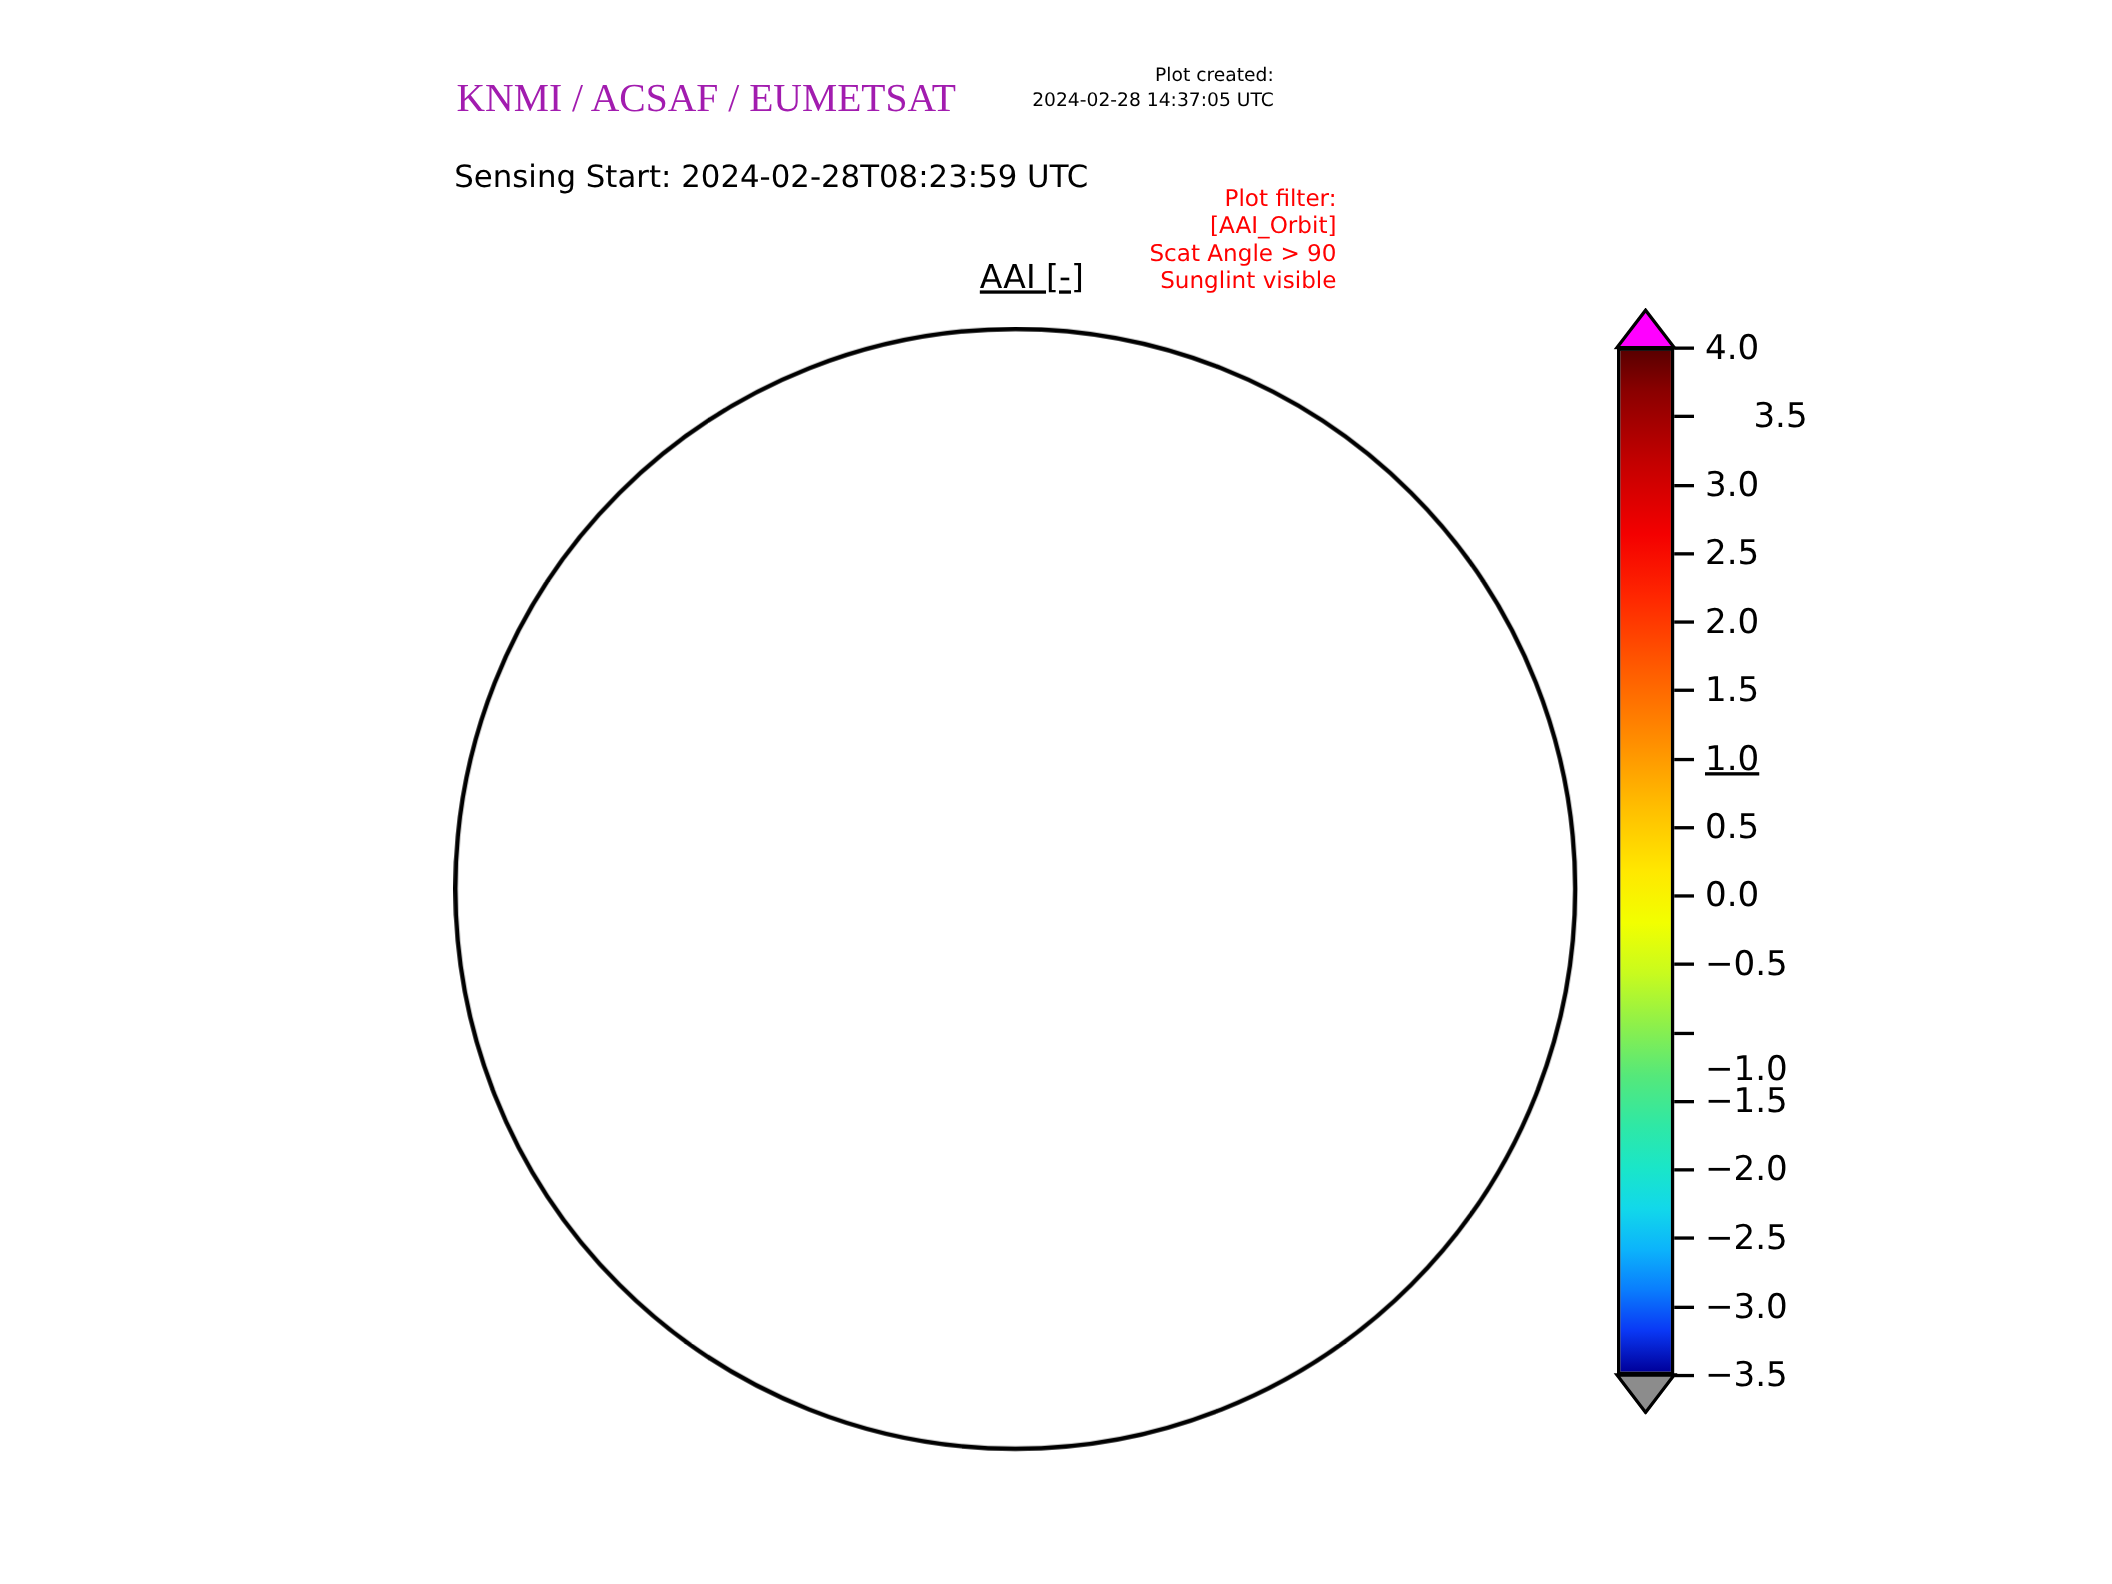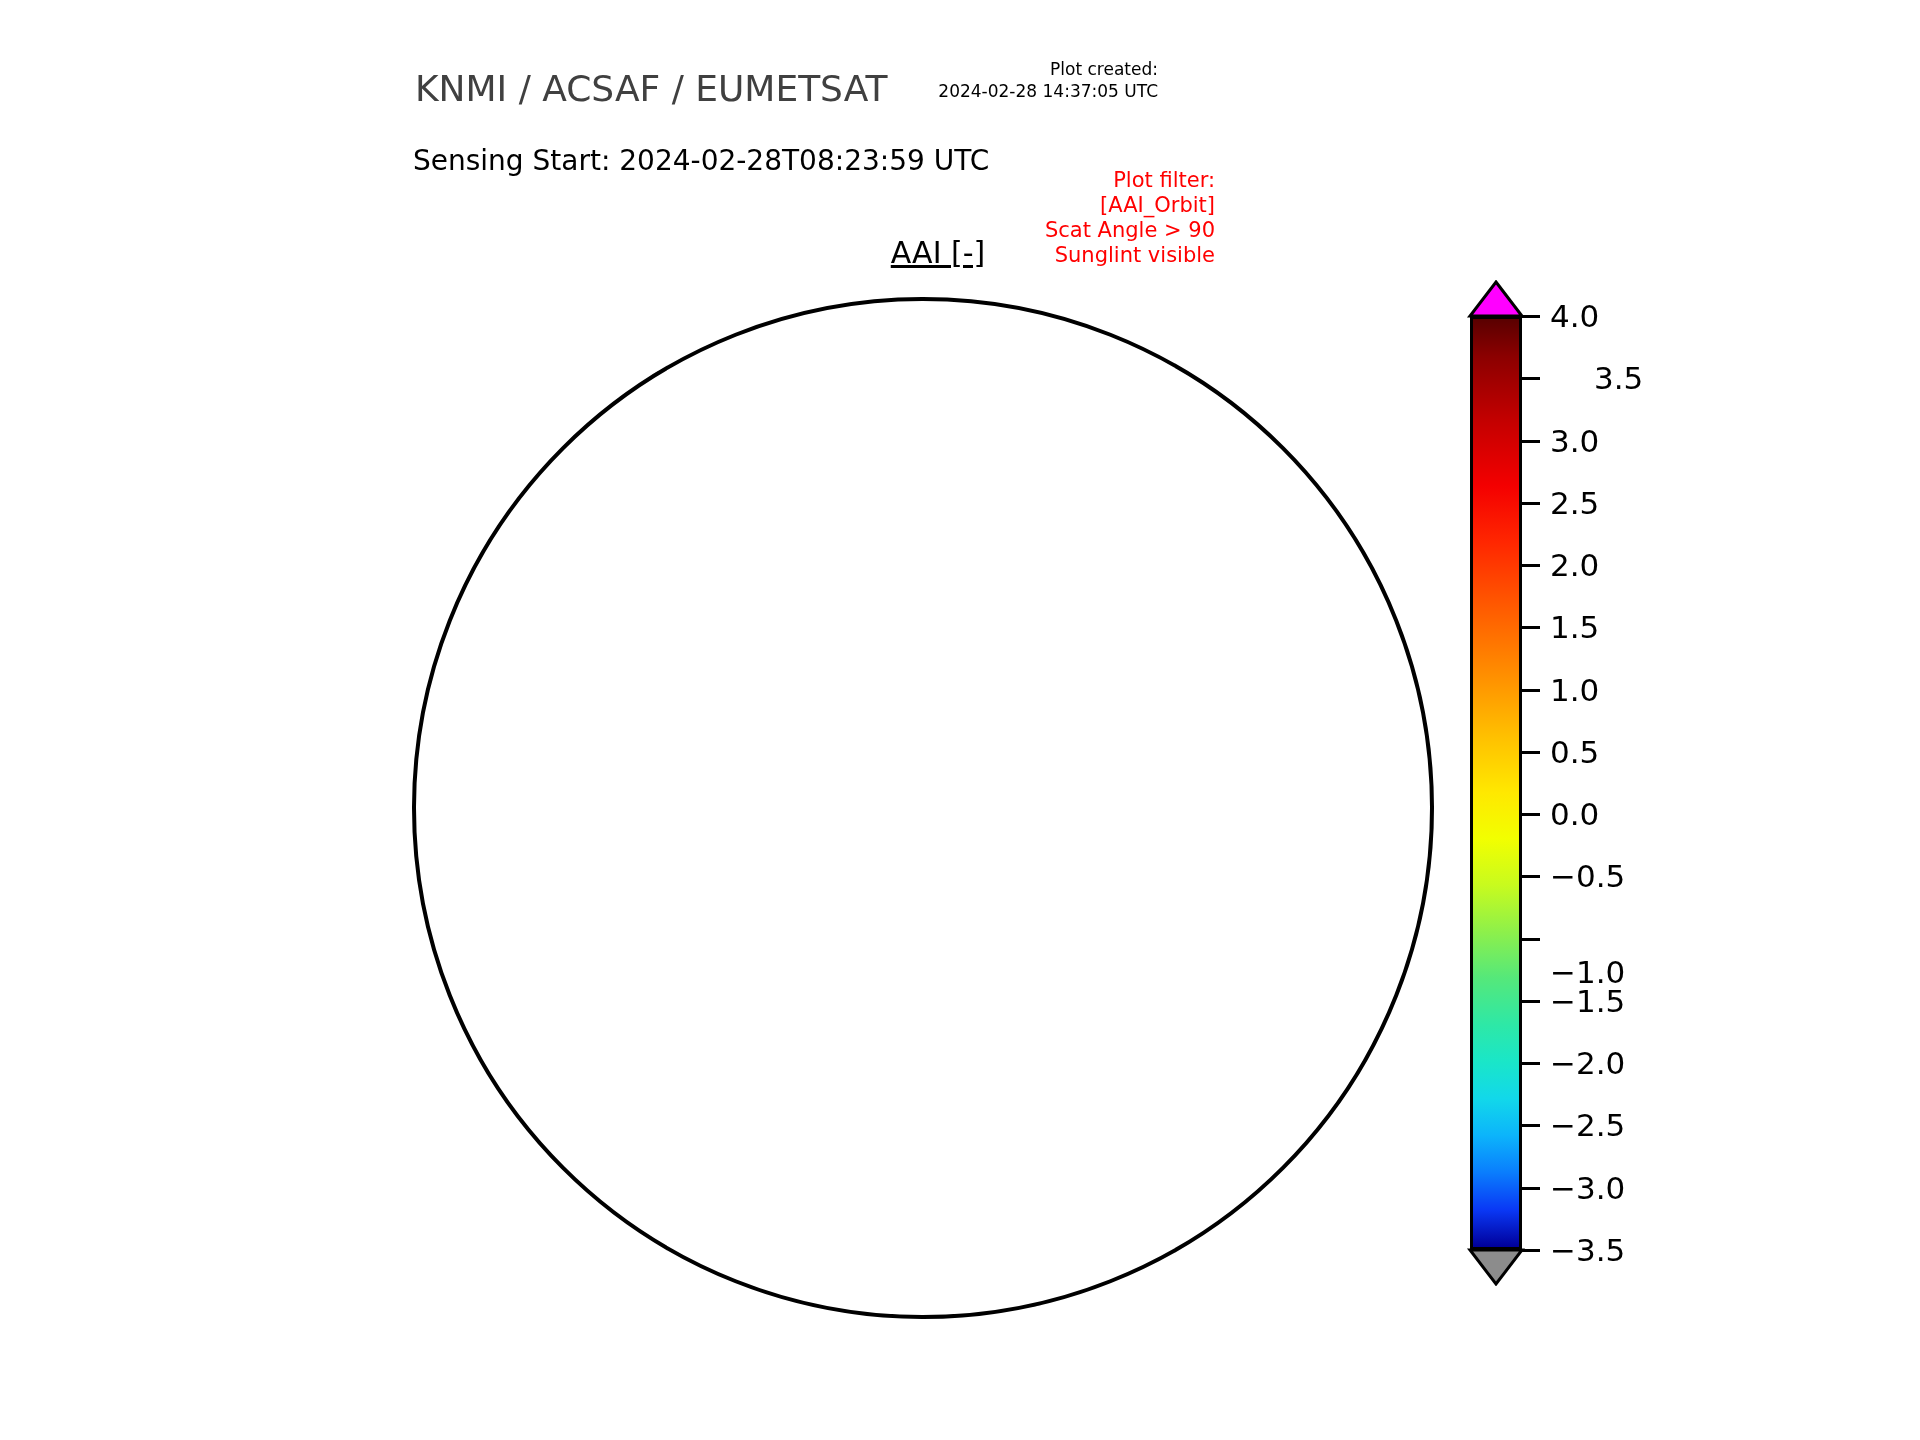--- a/index.html
+++ b/index.html
@@ -1,21 +1,21 @@
 <!DOCTYPE html>
 <html><head>
 <meta charset="utf-8">
 <style>
   html,body{margin:0;padding:0;background:#ffffff;}
   body{width:1920px;height:1440px;position:relative;overflow:hidden;
        font-family:"DejaVu Sans","Liberation Sans",sans-serif;color:#000;}
 
   
-  #org-title{position:absolute;left:415px;top:68px;font-size:36px;color:#404040;
-             letter-spacing:0px;white-space:nowrap;}
+  #org-title{position:absolute;left:415px;top:68px;font-size:36px;color:#a21caf;
+             letter-spacing:0px;white-space:nowrap;font-family:Liberation Serif, serif;}
 
   #plot-created-block{position:absolute;right:762px;top:58px;text-align:right;
                       font-size:17px;line-height:22px;color:#000;white-space:nowrap;}
 
   #product-block{position:absolute;left:413px;top:140px;font-size:28px;
                  line-height:42px;color:#000;white-space:nowrap;}
 
   #quantity-title{position:absolute;left:0;right:0;top:235px;text-align:center;
                   font-size:30px;color:#000;}
   #quantity-title span{position:relative;left:-22px;text-decoration:underline;}
@@ -287,21 +287,21 @@
       <div class="cb-label" style="top: 96.2667px; margin-left: 44px;">3.5</div>
       <div class="cb-tick" style="top: 157.533px;"></div>
       <div class="cb-label" style="top: 158.533px;">3.0</div>
       <div class="cb-tick" style="top: 219.8px;"></div>
       <div class="cb-label" style="top: 220.8px;">2.5</div>
       <div class="cb-tick" style="top: 282.067px;"></div>
       <div class="cb-label" style="top: 283.067px;">2.0</div>
       <div class="cb-tick" style="top: 344.333px;"></div>
       <div class="cb-label" style="top: 345.333px;">1.5</div>
       <div class="cb-tick" style="top: 406.6px;"></div>
-      <div class="cb-label" style="top: 407.6px;">1.0</div>
+      <div class="cb-label" style="top: 407.6px; text-decoration: underline;">1.0</div>
       <div class="cb-tick" style="top: 468.867px;"></div>
       <div class="cb-label" style="top: 469.867px;">0.5</div>
       <div class="cb-tick" style="top: 531.133px;"></div>
       <div class="cb-label" style="top: 532.133px;">0.0</div>
       <div class="cb-tick" style="top: 593.4px;"></div>
       <div class="cb-label" style="top: 594.4px;">−0.5</div>
       <div class="cb-tick" style="top: 655.667px;"></div>
       <div class="cb-label" style="top: 656.667px; margin-top: 33px;">−1.0</div>
       <div class="cb-tick" style="top: 717.933px;"></div>
       <div class="cb-label" style="top: 718.933px;">−1.5</div>

